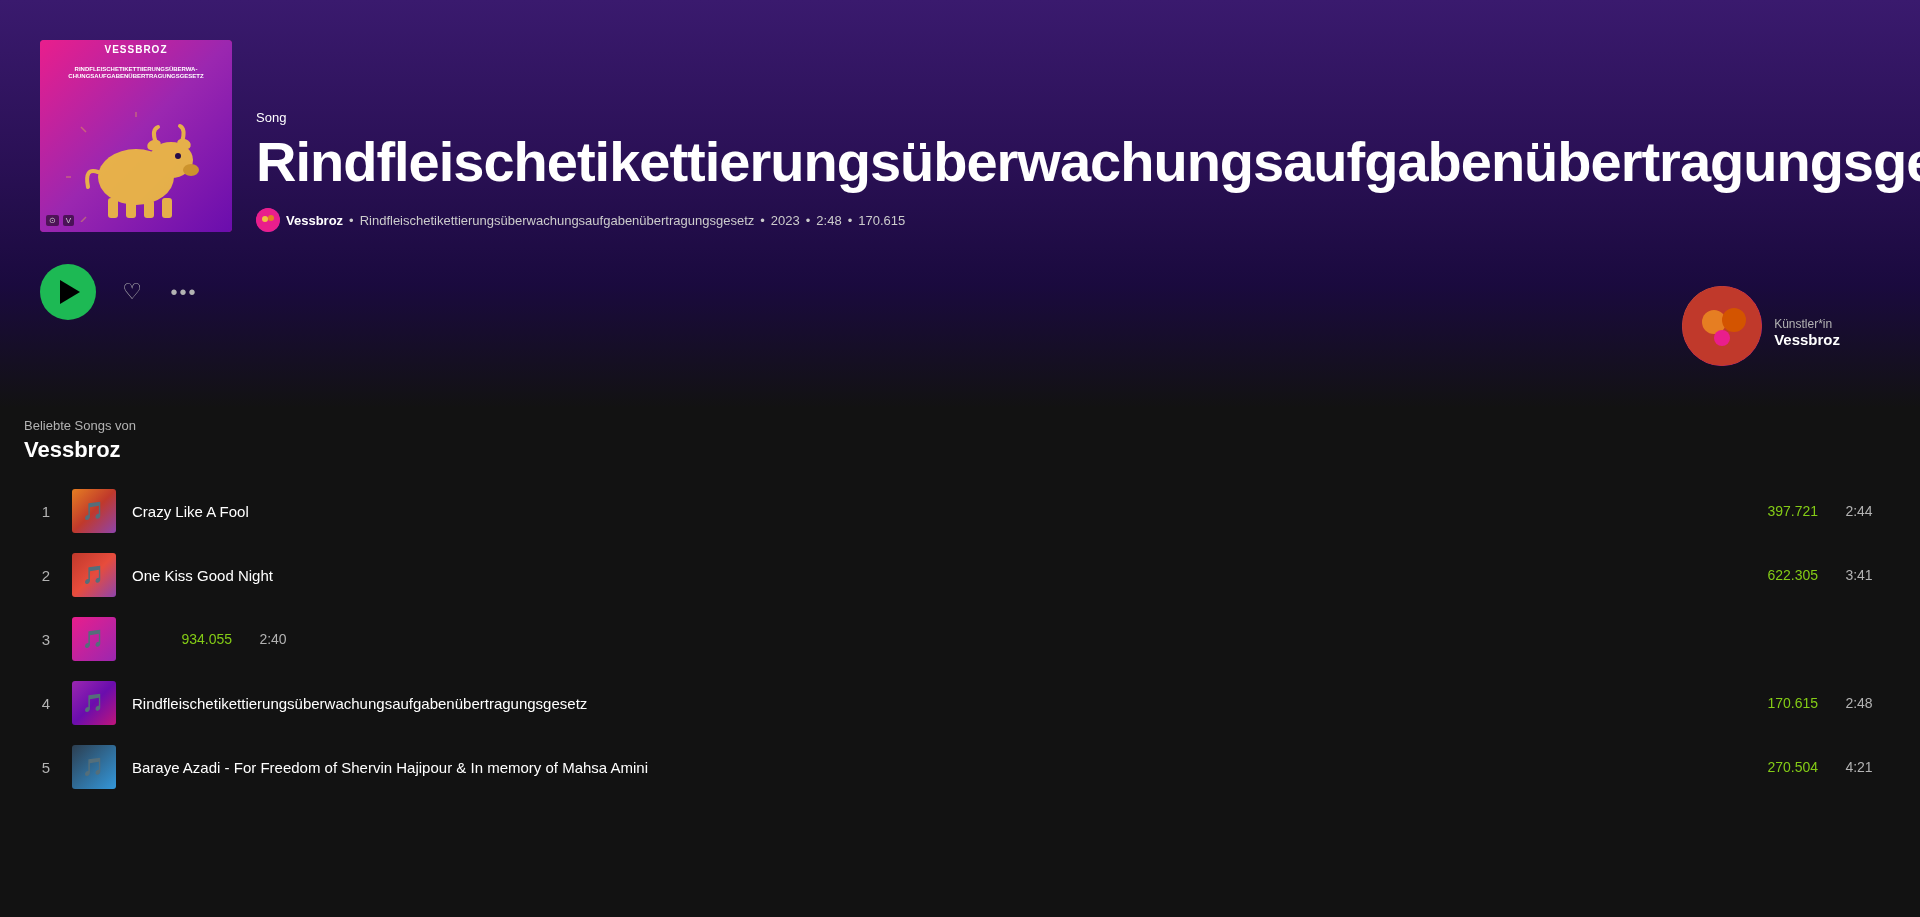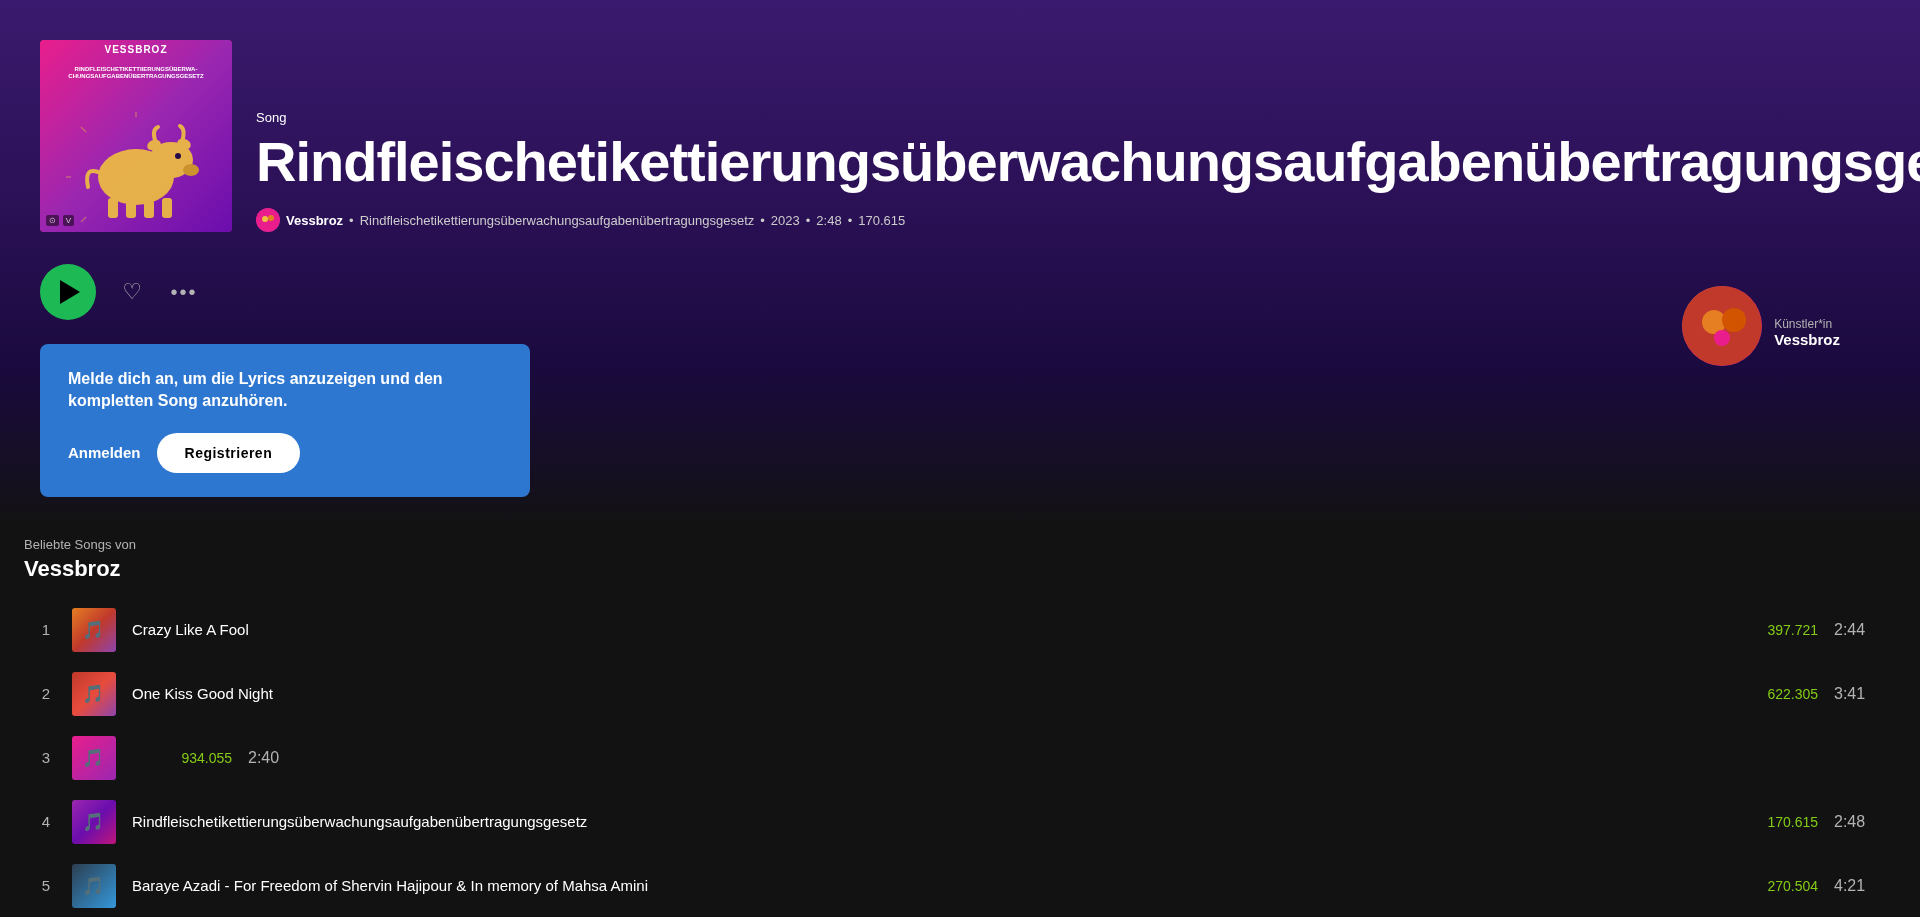--- a/index.html
+++ b/index.html
@@ -309,24 +309,24 @@
     }
 
     .song-plays {
       font-size: 14px;
       color: #84cc16;
       width: 100px;
       text-align: right;
     }
 
     .song-duration {
-      font-size: 16px;
+      font-size: 14px;
       color: #b3b3b3;
       width: 50px;
-      text-align: left;
+      text-align: center;
     }
 
     .artist-avatar-large {
       width: 80px;
       height: 80px;
       border-radius: 50%;
       background: linear-gradient(135deg, #e67e22, #e91e8c, #9b27b0);
       overflow: hidden;
       margin-bottom: 12px;
       display: flex;
@@ -443,27 +443,20 @@
           <div class="play-icon-triangle"></div>
         </button>
         <button class="heart-btn">
           <span>♡</span>
         </button>
         <button class="more-btn">
           <span>•••</span>
         </button>
       </div>
 
-      <div class="signup-box">
-        <div class="signup-text">Melde dich an, um die Lyrics anzuzeigen und den kompletten Song anzuhören.</div>
-        <div class="signup-buttons">
-          <button class="btn-anmelden">Anmelden</button>
-          <button class="btn-registrieren">Registrieren</button>
-        </div>
-      </div>
     </div>
 
     <div style="width:300px;flex-shrink:0;display:flex;align-items:flex-start;padding-top:30px;justify-content:flex-end;padding-right:40px;">
       <div class="artist-info-block">
         <div class="artist-avatar-large">
           <svg viewBox="0 0 80 80" width="80" height="80">
             <circle cx="40" cy="40" r="40" fill="#c0392b"></circle>
             <circle cx="32" cy="36" r="12" fill="#e67e22"></circle>
             <circle cx="52" cy="34" r="12" fill="#d35400"></circle>
             <circle cx="40" cy="52" r="8" fill="#e91e8c"></circle>

